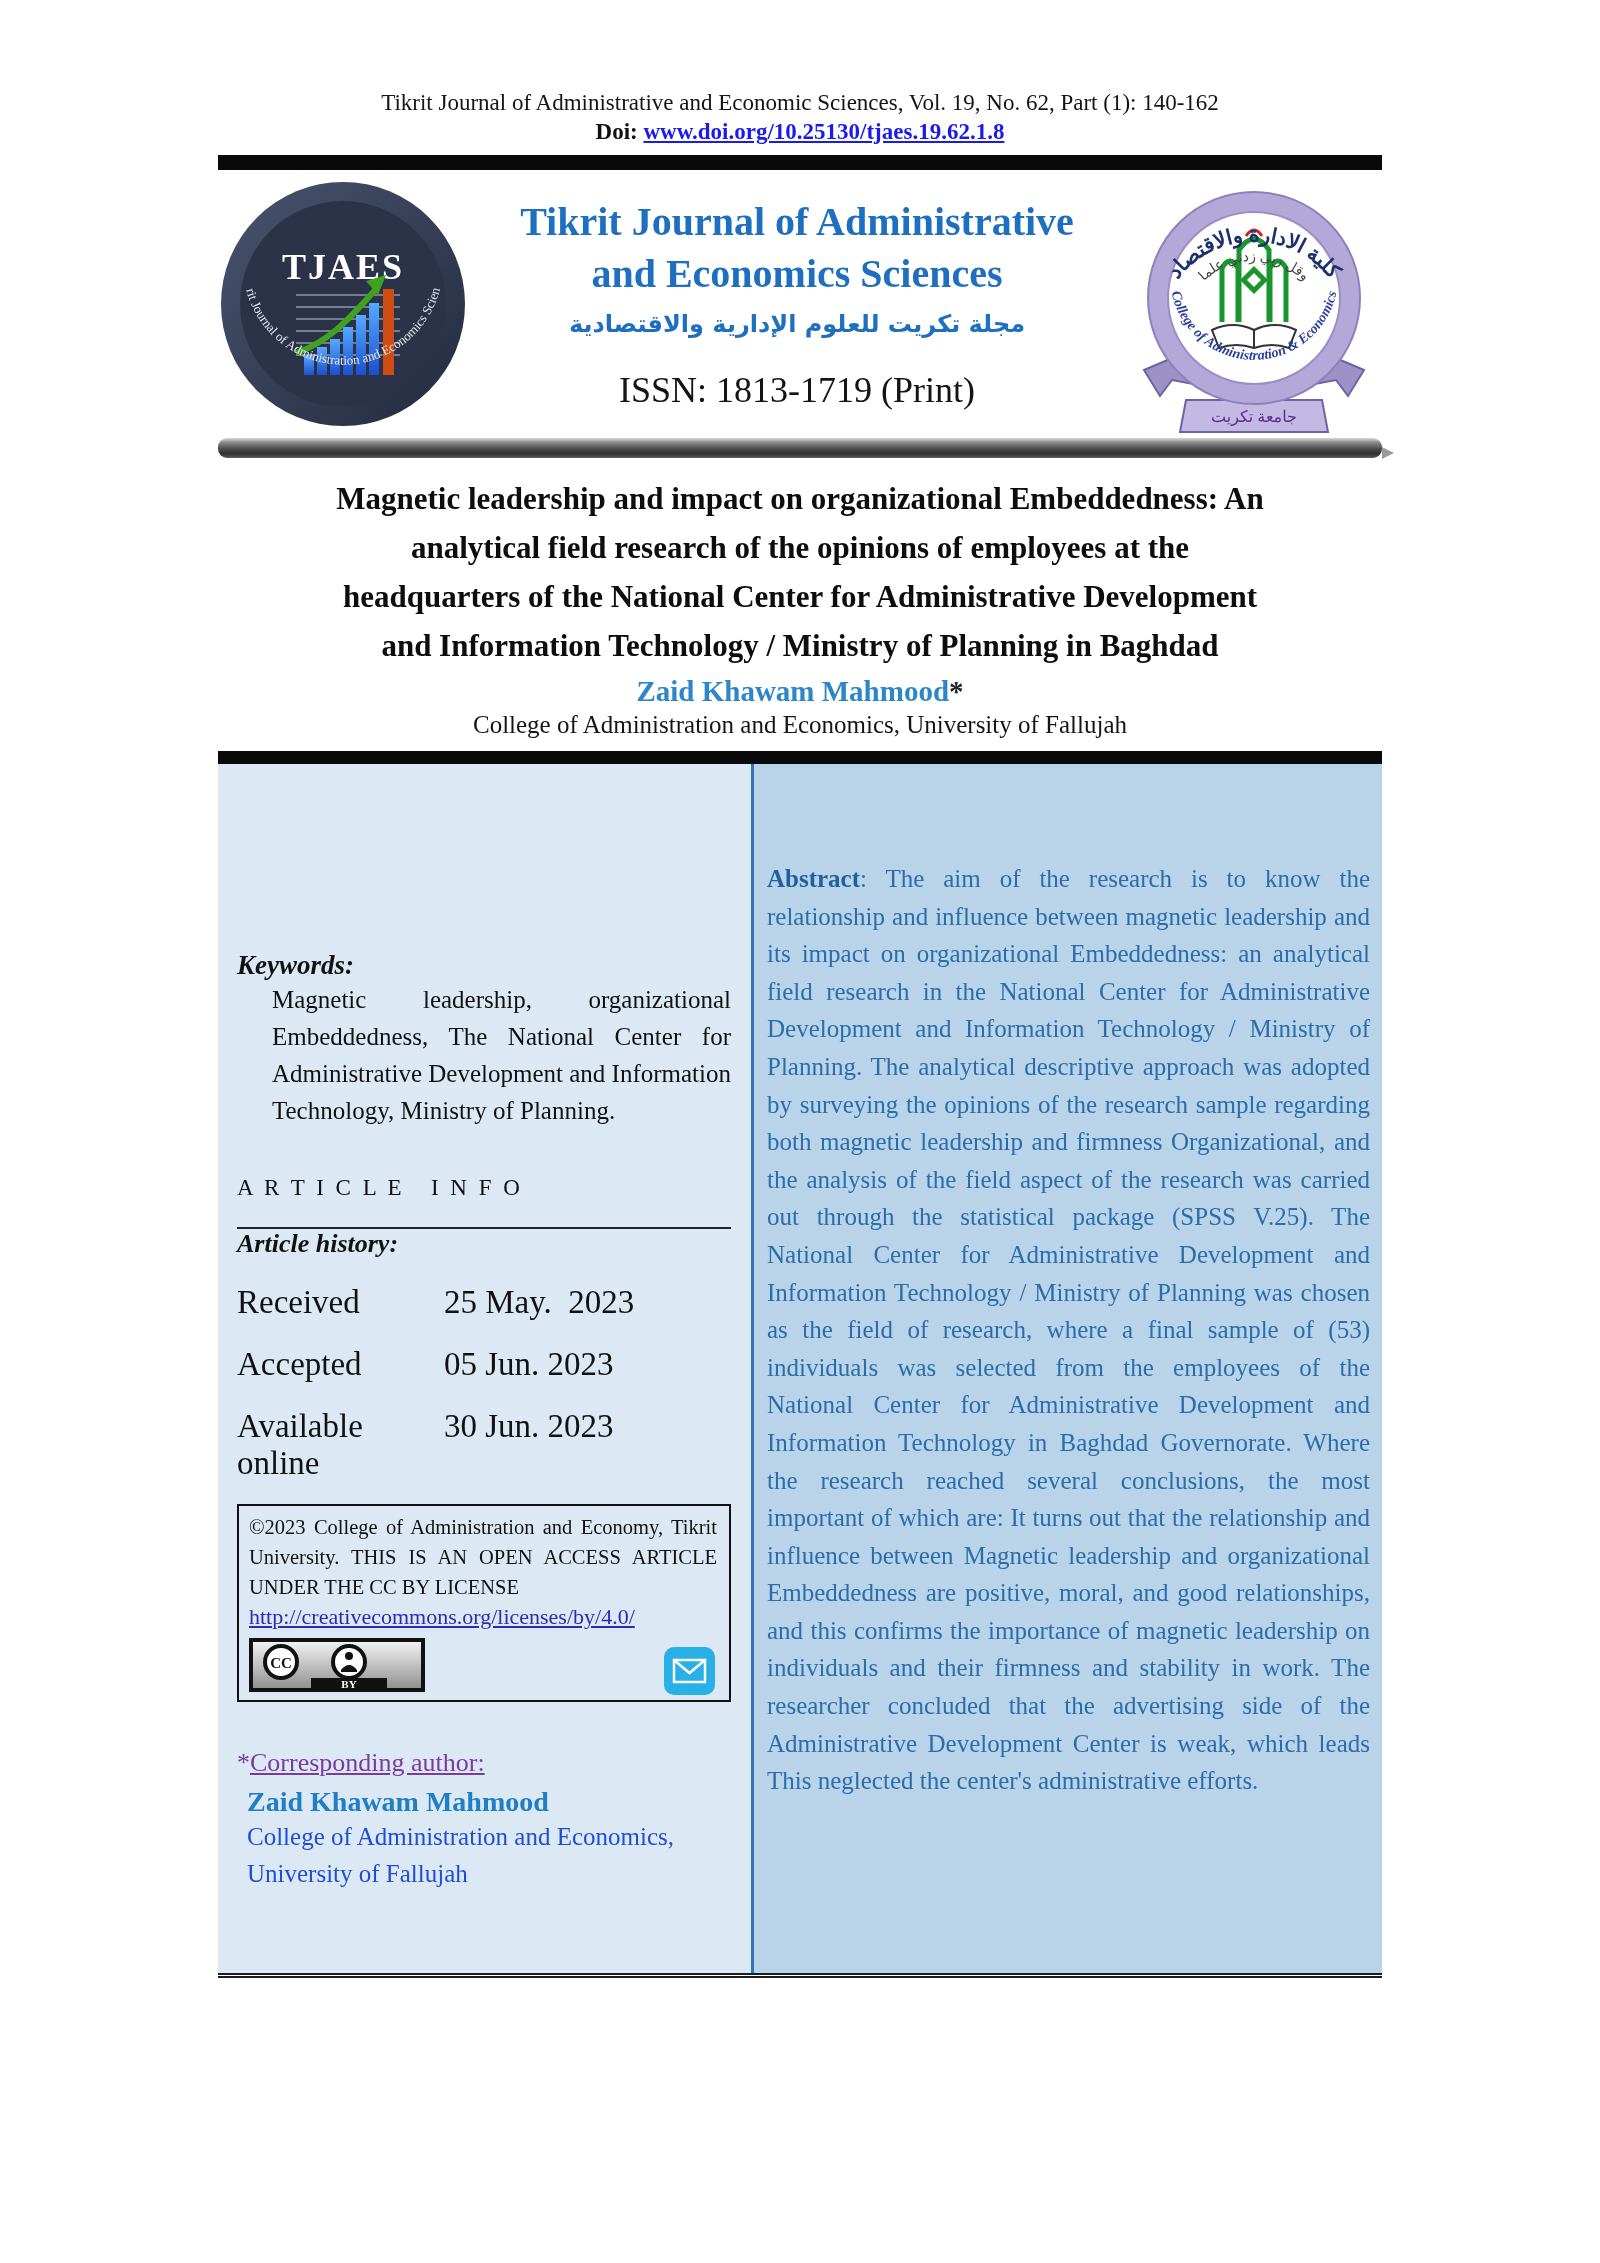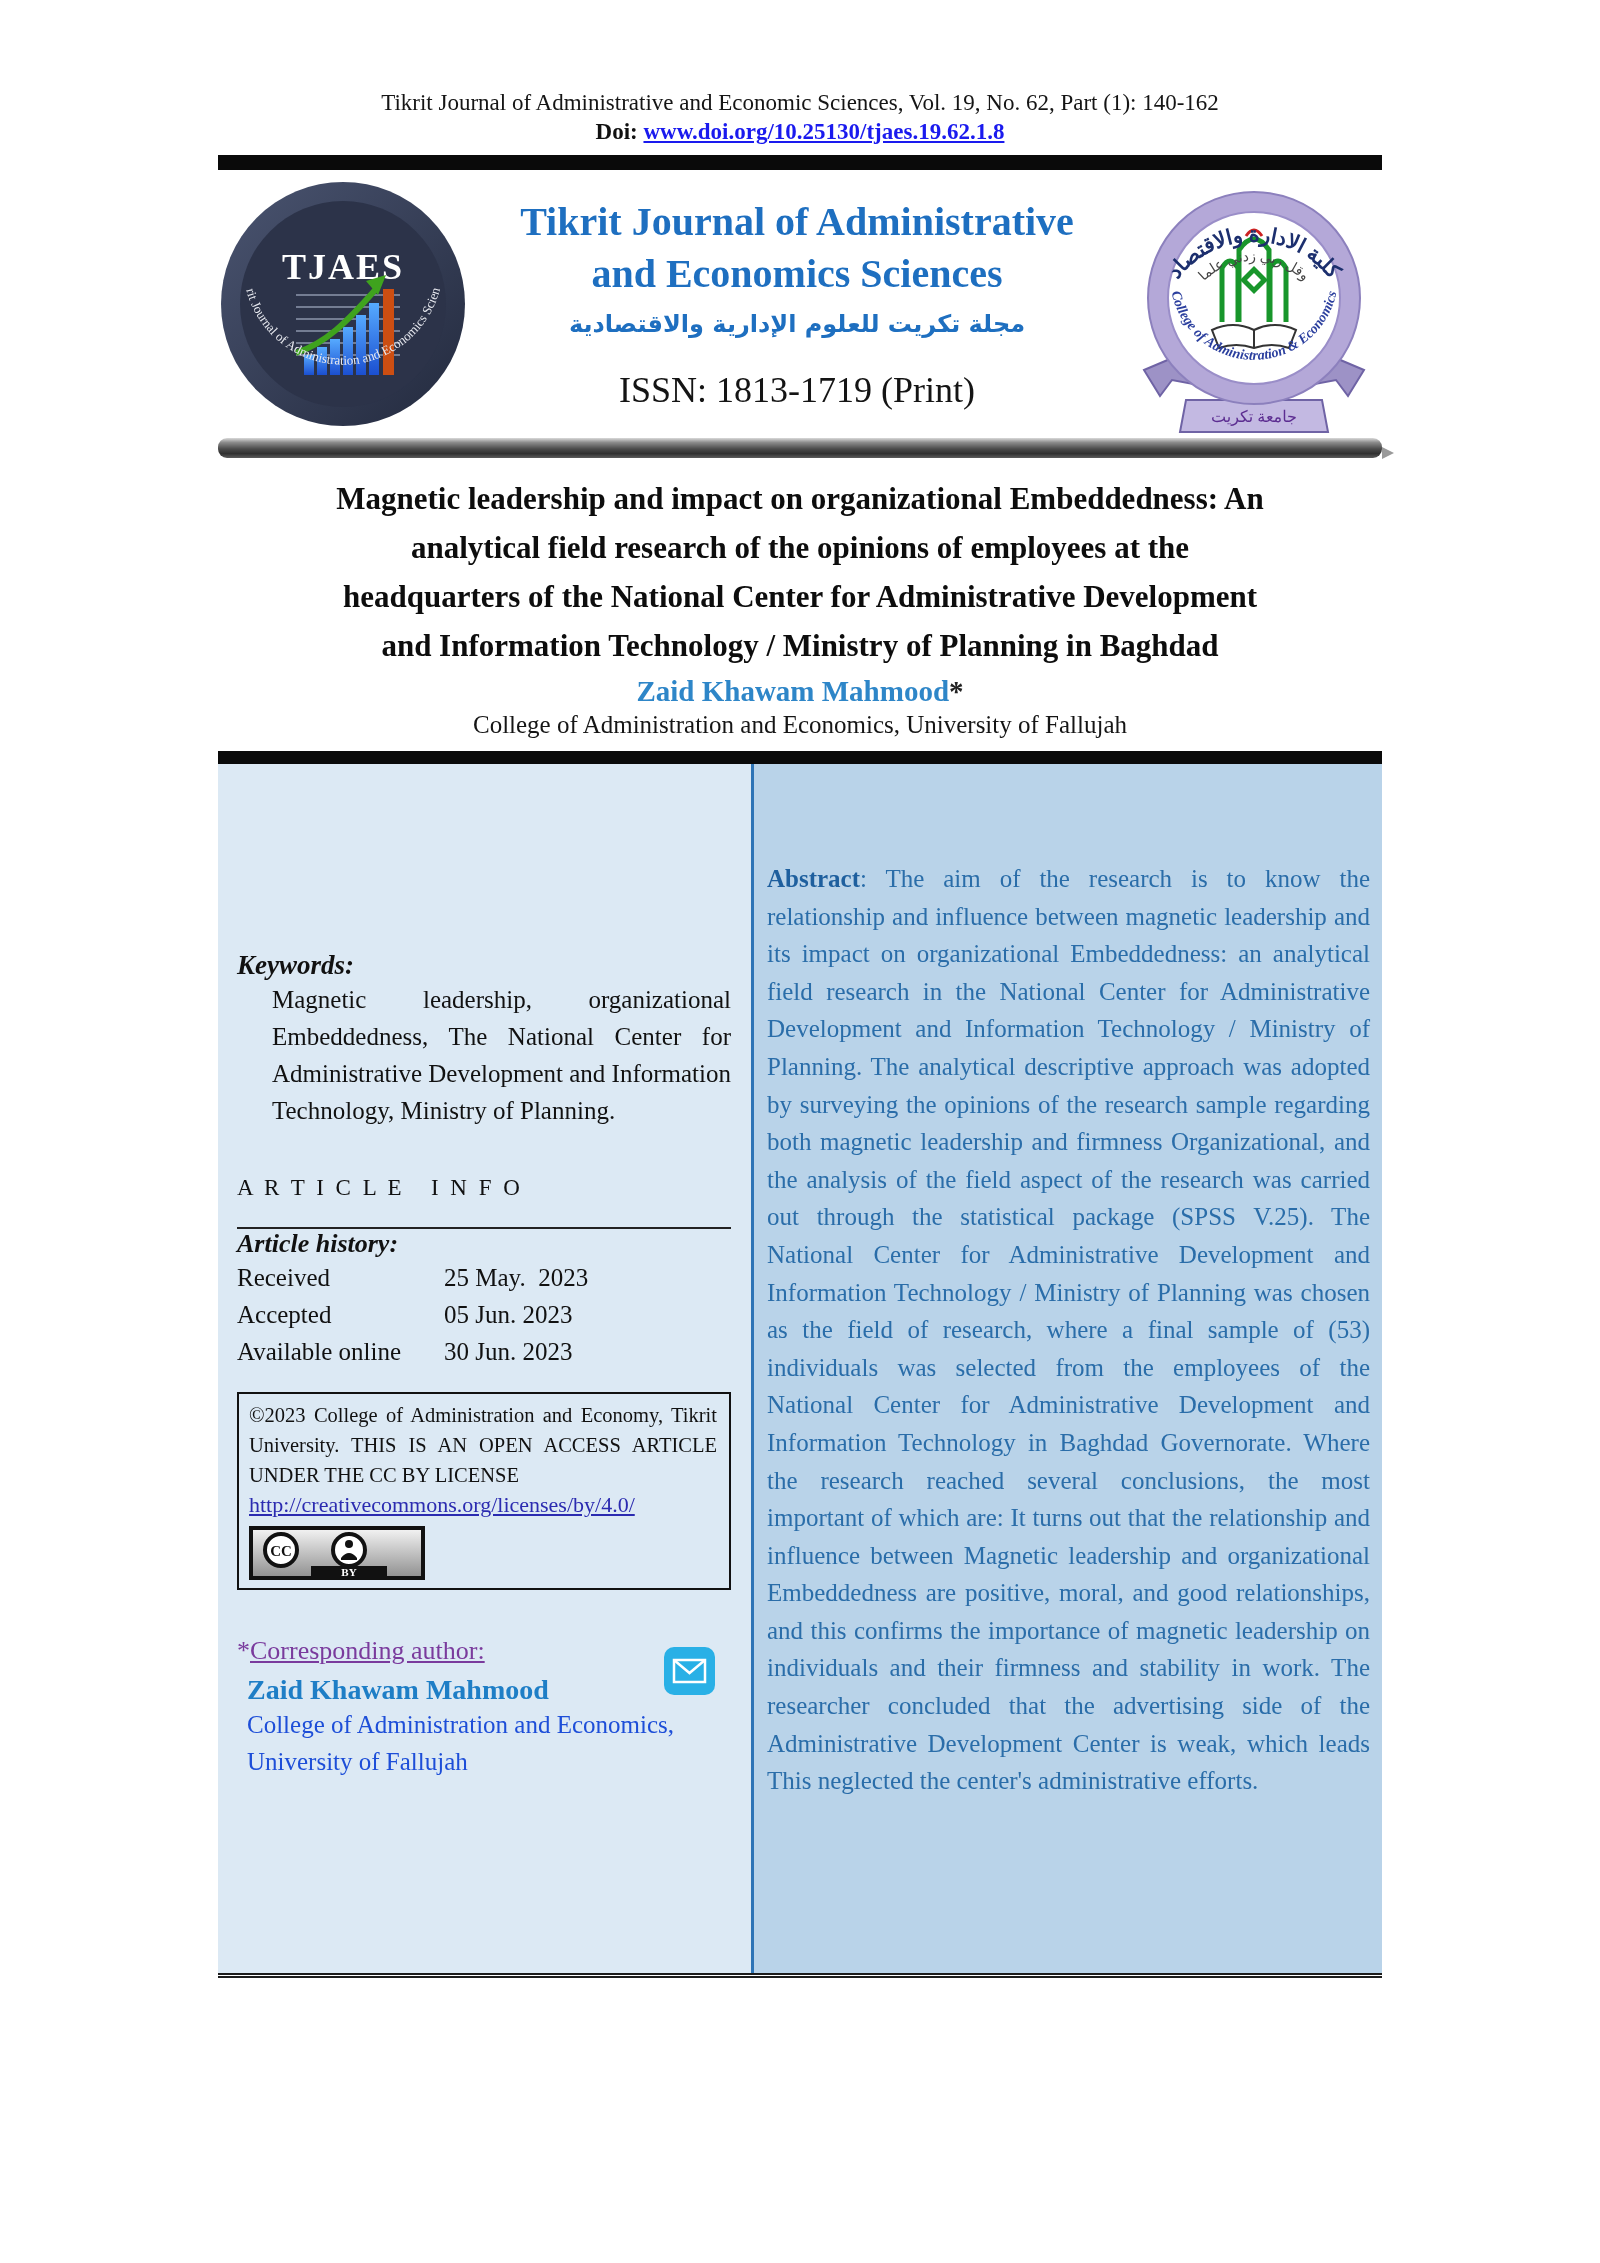--- a/index.html
+++ b/index.html
@@ -34,21 +34,21 @@
   .columns{display:flex;height:1209px;border-bottom:5px double #1c1c1c;}
   .col-left{width:533px;background:#dce9f4;position:relative;box-sizing:border-box;padding:0 20px 0 19px;}
   .divider{width:3px;background:#2e74b6;}
   .col-right{flex:1;background:#b9d3e9;box-sizing:border-box;padding:96px 12px 0 13px;}
   
   .kw-heading{margin-top:186px;font-size:27px;font-weight:bold;font-style:italic;}
   .kw-text{font-size:25px;line-height:37px;text-align:justify;margin-left:35px;}
   .ainfo{margin-top:46px;font-size:23px;letter-spacing:3px;white-space:pre-wrap;}
   .hline{margin-top:26px;border-top:2px solid #222;}
   .ahist{font-size:26px;font-weight:bold;font-style:italic;}
-  .hrow{display:flex;font-size:25px;line-height:37px;}
+  .hrow{display:flex;font-size:33px;line-height:37px;margin-top:25px;}
   .hlabel{width:207px;}
   .pre{white-space:pre-wrap;}
   .license{margin-top:22px;border:2px solid #111;padding:6px 12px 8px 10px;background:transparent;}
   .lic-text{font-size:20.5px;line-height:30px;text-align:justify;}
   .lic-link{font-size:22px;color:#2b2bb0;text-decoration:underline;display:inline-block;margin-top:2px;cursor:pointer;}
   .badge{margin-top:8px;display:block;}
   .envelope{position:absolute;top:882px;left:445px;width:53px;height:50px;cursor:pointer;}
   .corr{margin-top:46px;font-size:26px;color:#7a3b9d;}
   .corr-label{text-decoration:underline;cursor:pointer;}
   .corr-name{margin-top:8px;margin-left:10px;font-size:28px;font-weight:bold;color:#1e7ec6;}

